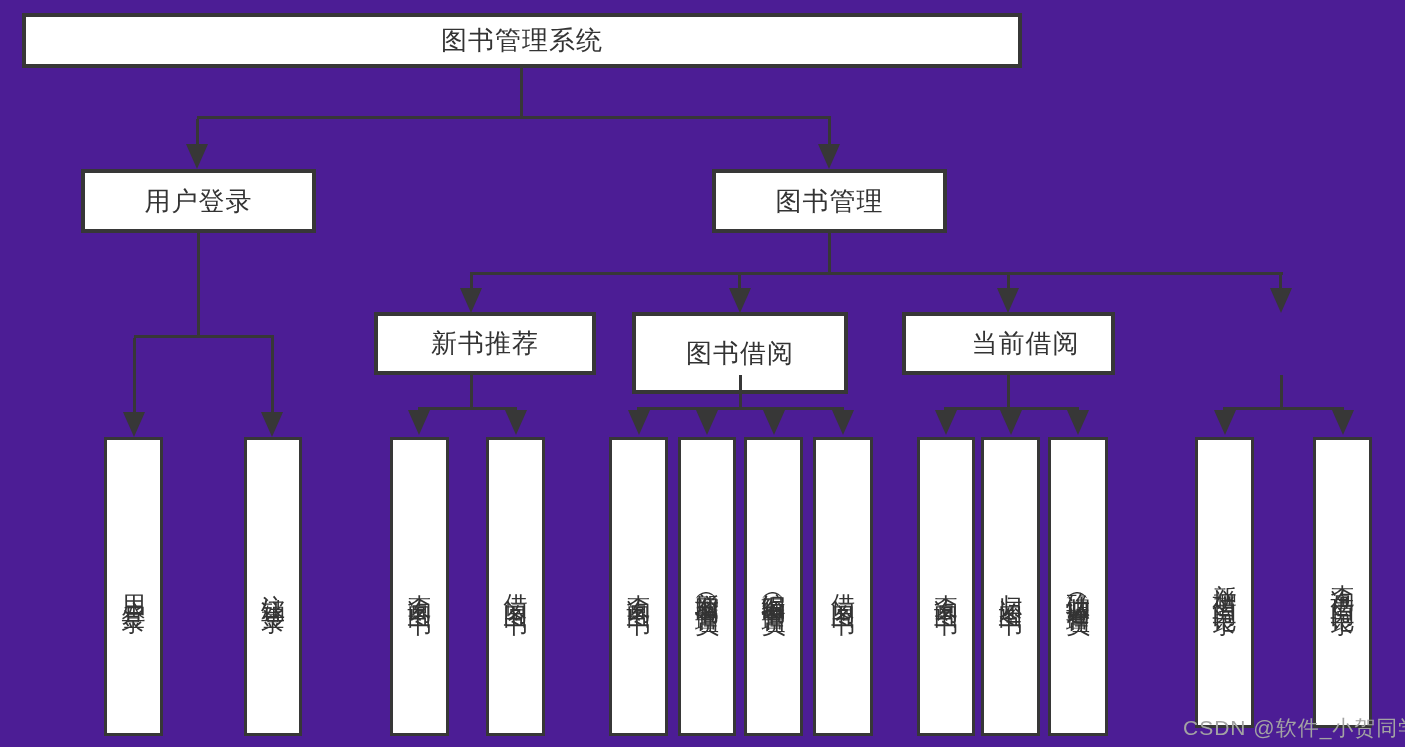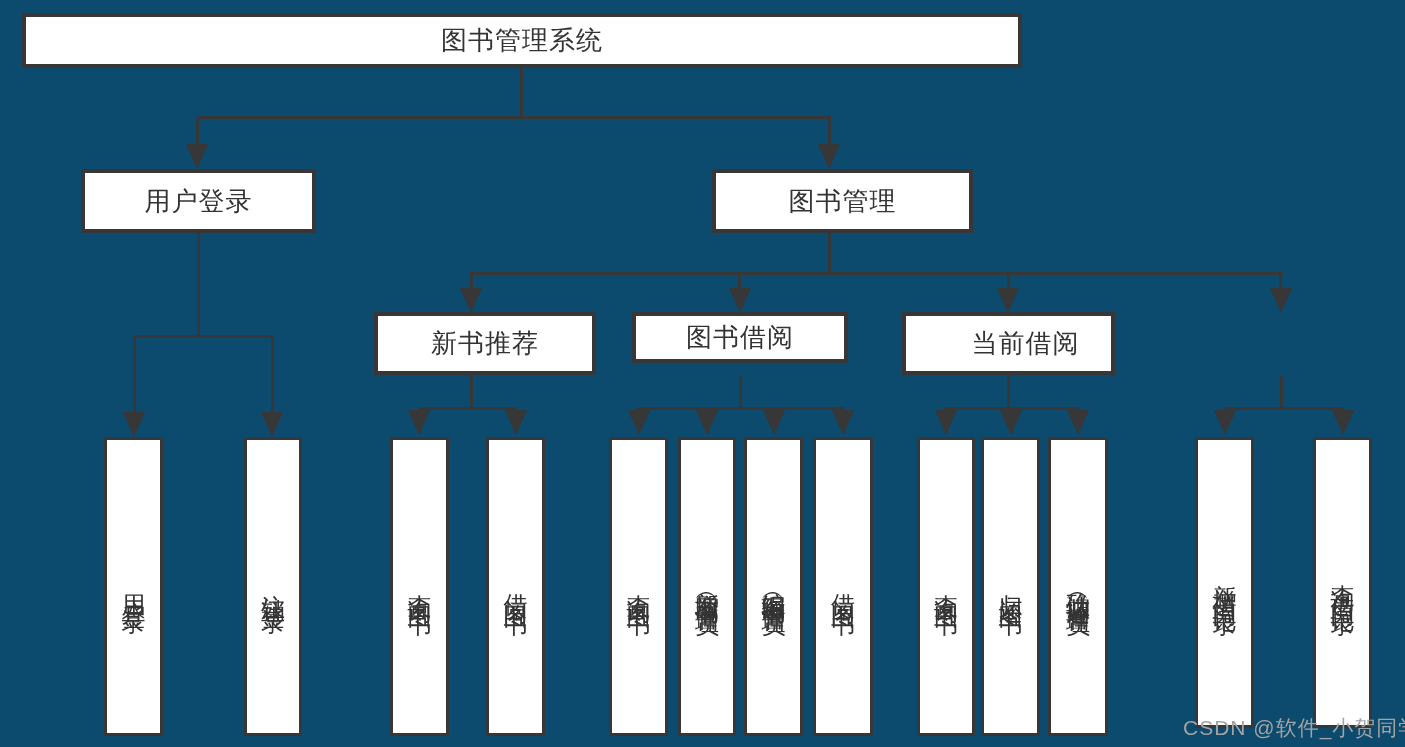--- a/index.html
+++ b/index.html
@@ -1,17 +1,17 @@
 <!DOCTYPE html>
 <html><head>
 <meta charset="utf-8">
 <style>
   html,body{margin:0;padding:0;background:#ffffff;}
   #stage{
-    position:relative;width:1405px;height:747px;background:#0c4a6e;overflow:hidden;
+    position:relative;width:1405px;height:747px;background:#4c1d95;overflow:hidden;
     font-family:"Liberation Sans","DejaVu Sans",sans-serif;
   }
   .box{
     position:absolute;background:#ffffff;border:4px solid #373737;box-sizing:border-box;
     display:flex;align-items:center;justify-content:center;
     font-size:26px;color:#333333;letter-spacing:1px;white-space:nowrap;
   }
   .vbox{
     position:absolute;background:#ffffff;border:3px solid #373737;box-sizing:border-box;
     display:flex;align-items:center;justify-content:center;
@@ -40,21 +40,21 @@
   <div class="vline" style="left:520px;top:68px;height:51px;"></div>
   <div class="hline" style="left:197px;top:116px;width:634px;"></div>
   <div class="vline" style="left:196px;top:119px;height:27px;"></div>
   <div class="ahead" style="left:186px;top:144px;"></div>
   <div class="vline" style="left:828px;top:119px;height:27px;"></div>
   <div class="ahead" style="left:818px;top:144px;"></div>
 
   <div class="box" style="left:81px;top:169px;width:235px;height:64px;">
     <span>用户登录</span>
   </div>
-  <div class="box" style="left:712px;top:169px;width:261px;height:64px;">
+  <div class="box" style="left:712px;top:169px;width:235px;height:64px;">
     <span>图书管理</span>
   </div>
 
   <div class="vline" style="left:197px;top:233px;height:105px;"></div>
   <div class="hline" style="left:134px;top:335px;width:140px;"></div>
   <div class="vline" style="left:133px;top:338px;height:75px;"></div>
   <div class="ahead" style="left:123px;top:412px;"></div>
   <div class="vline" style="left:271px;top:338px;height:75px;"></div>
   <div class="ahead" style="left:261px;top:412px;"></div>
 
@@ -65,21 +65,21 @@
   <div class="vline" style="left:738px;top:275px;height:14px;"></div>
   <div class="ahead" style="left:729px;top:288px;"></div>
   <div class="vline" style="left:1007px;top:275px;height:14px;"></div>
   <div class="ahead" style="left:997px;top:288px;"></div>
   <div class="vline" style="left:1279px;top:275px;height:14px;"></div>
   <div class="ahead" style="left:1270px;top:288px;"></div>
 
   <div class="box" style="left:374px;top:312px;width:222px;height:63px;">
     <span>新书推荐</span>
   </div>
-  <div class="box" style="left:632px;top:312px;width:216px;height:51px;">
+  <div class="box" style="left:632px;top:312px;width:216px;height:82px;">
     <span>图书借阅</span>
   </div>
   <div class="box" style="left:902px;top:312px;width:213px;height:63px;padding-left:34px;">
     <span>当前借阅</span>
   </div>
 
   <div class="vline" style="left:470px;top:375px;height:32px;"></div>
   <div class="hline" style="left:418px;top:407px;width:99px;"></div>
   <div class="ahead" style="left:408px;top:410px;"></div>
   <div class="ahead" style="left:505px;top:410px;"></div>

